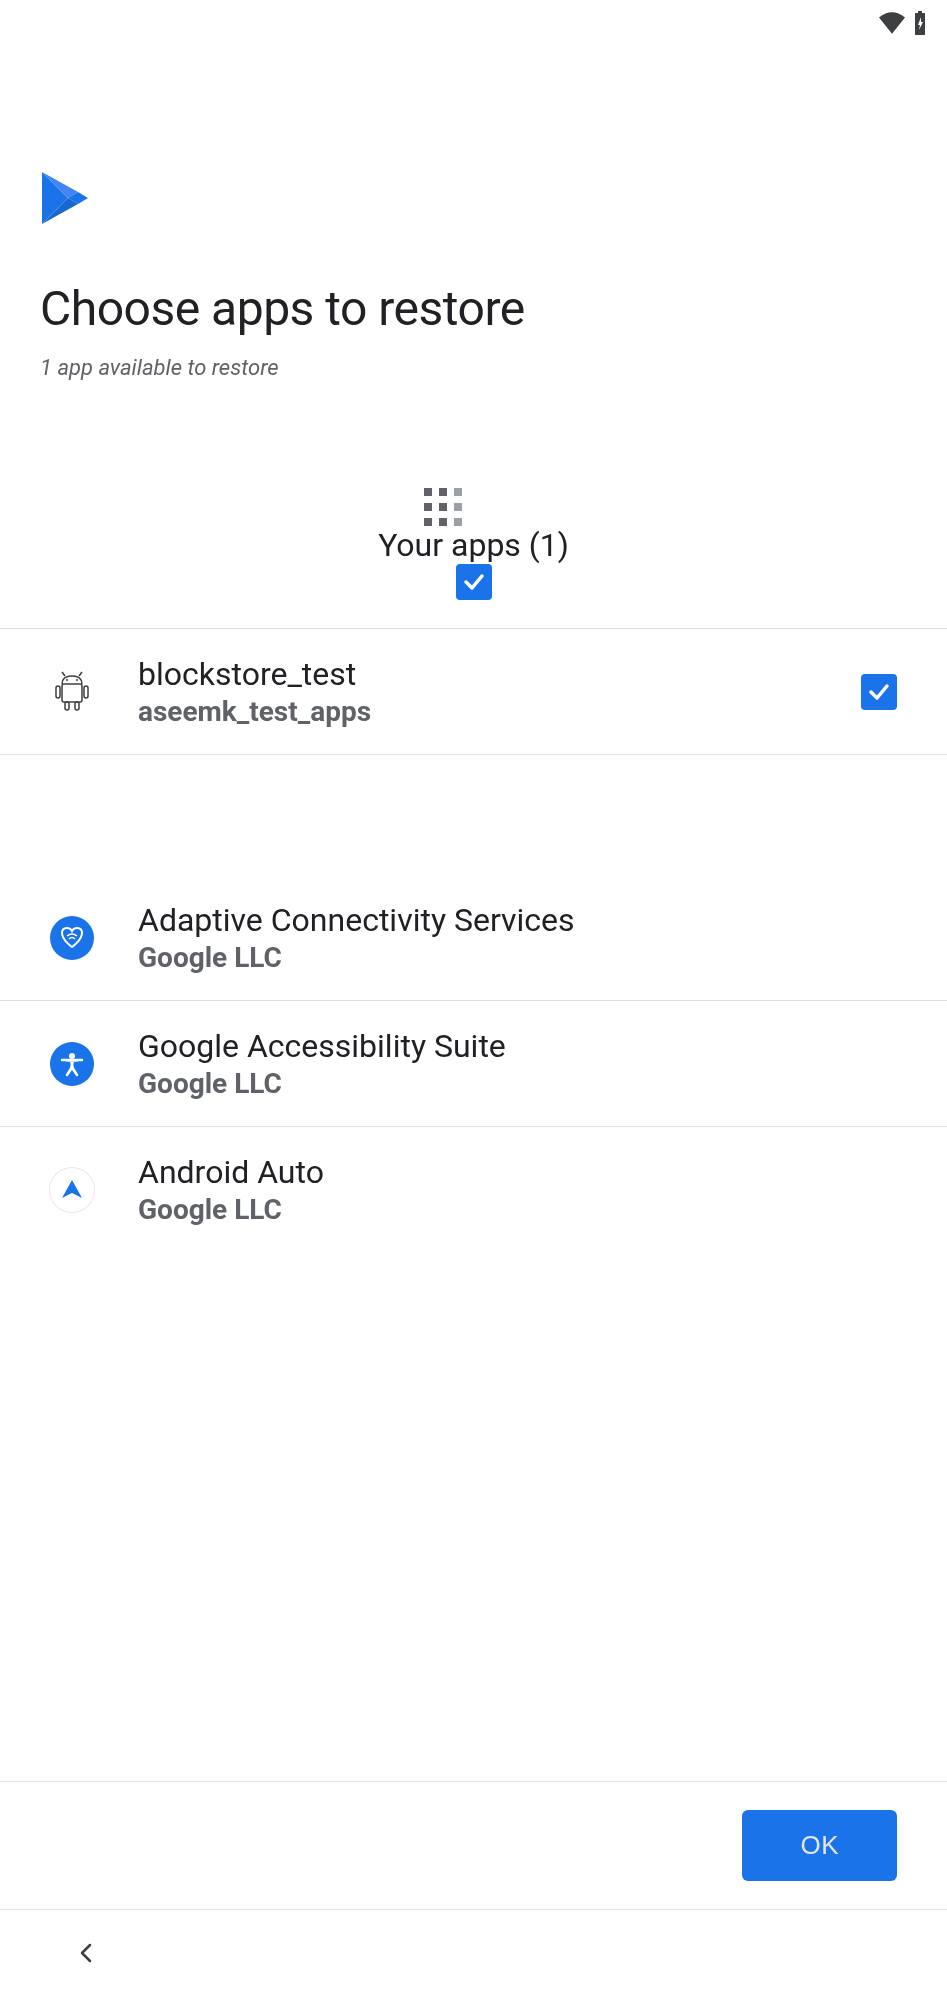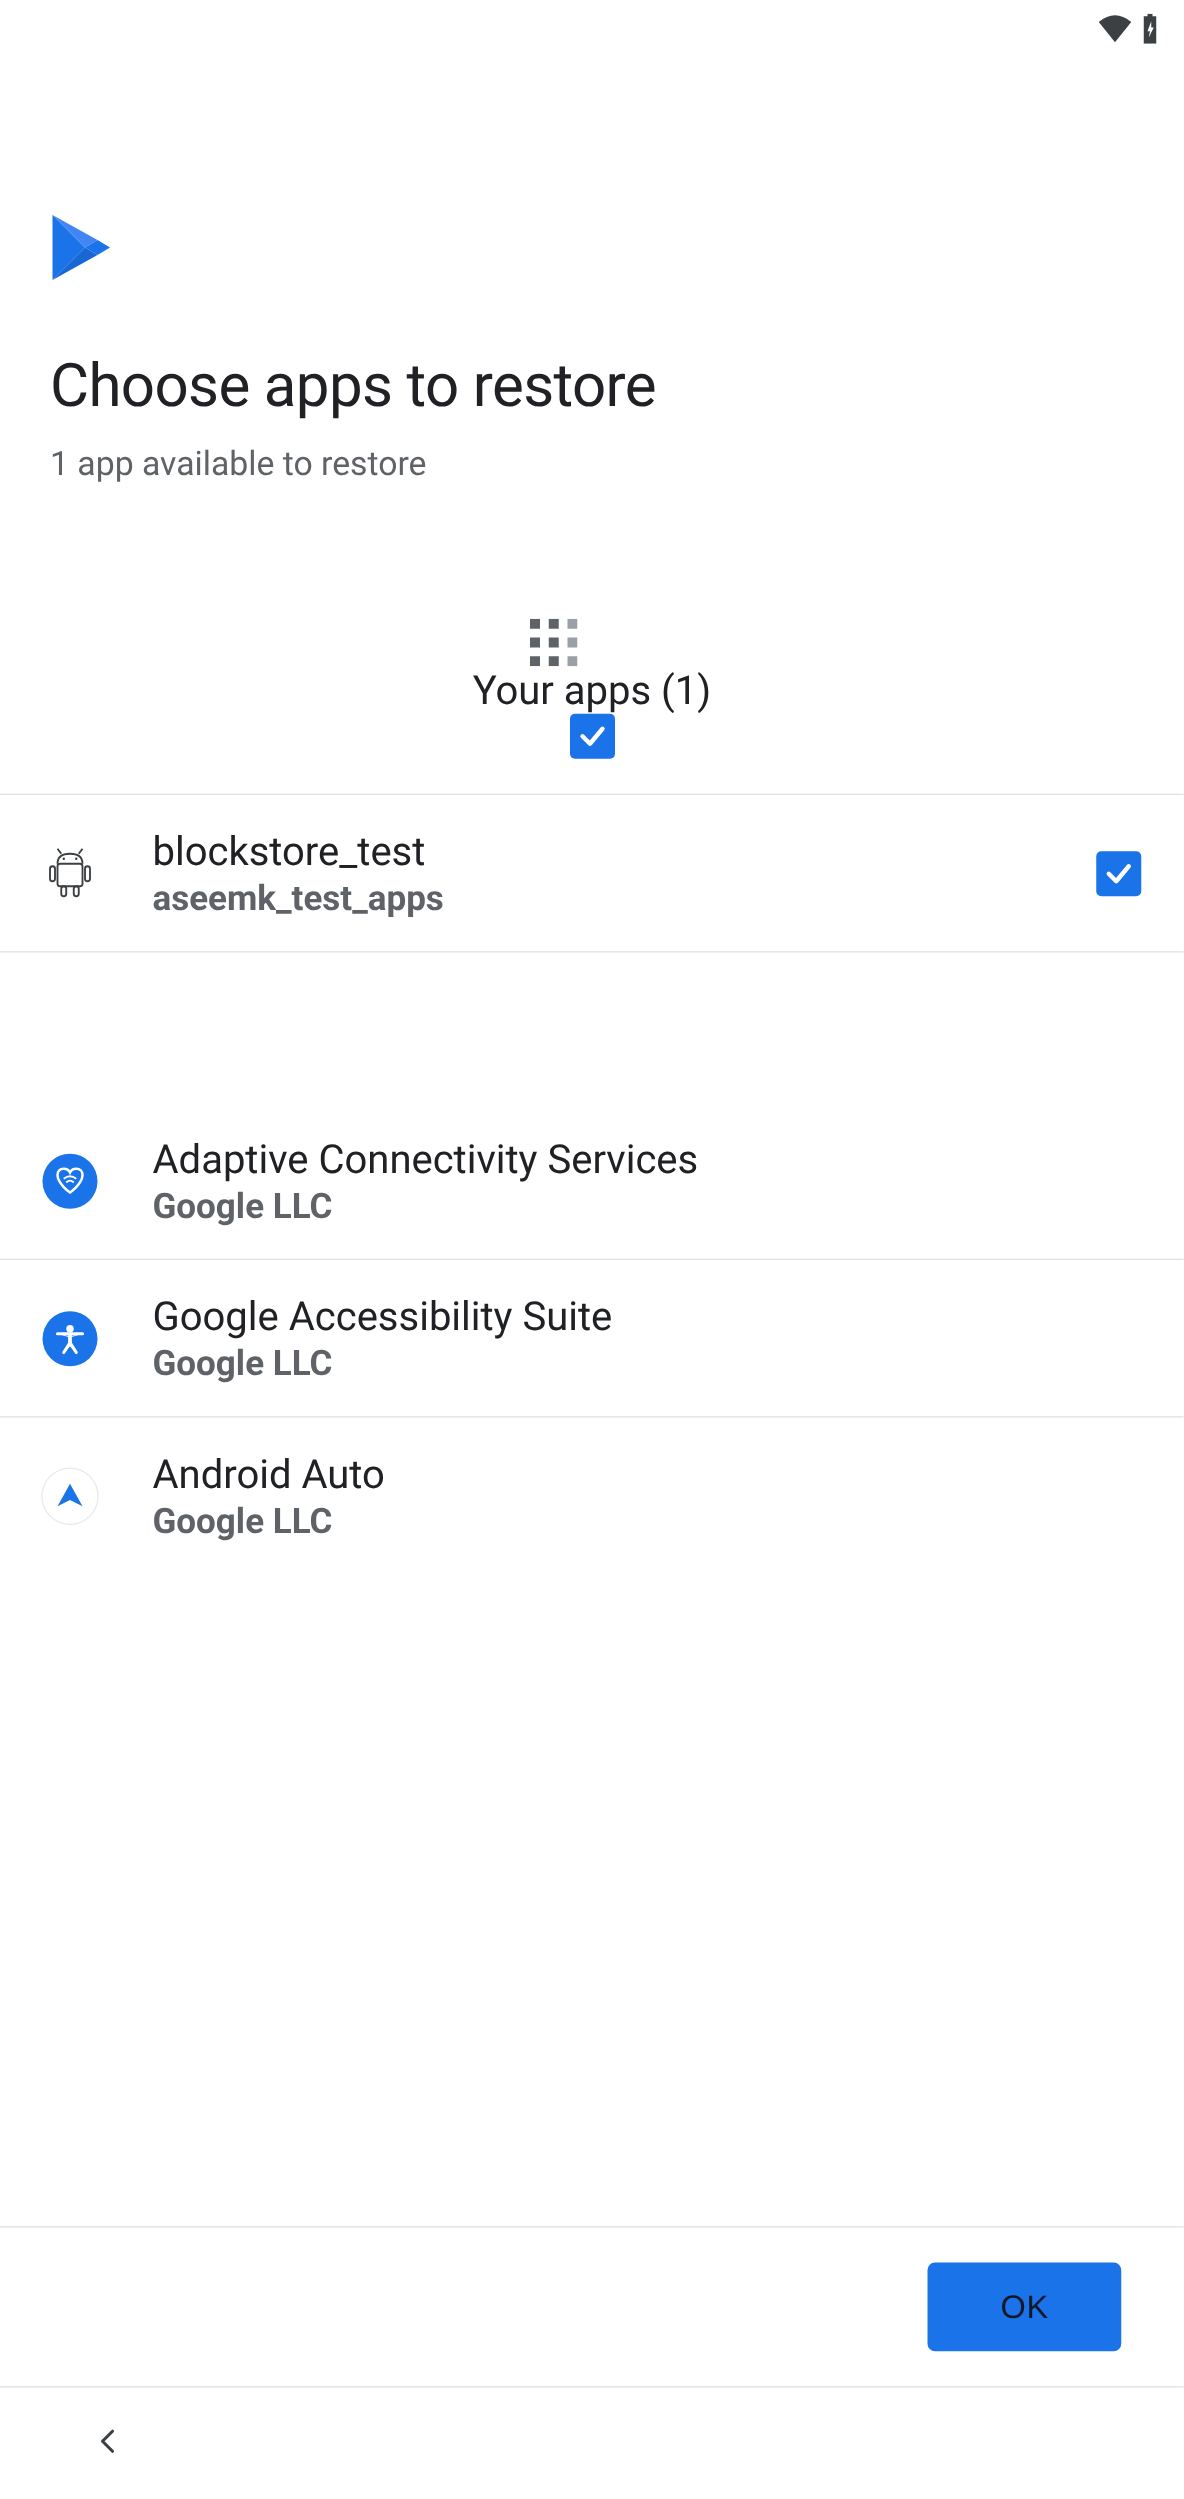--- a/index.html
+++ b/index.html
@@ -34,23 +34,24 @@
       display: inline-block;
     }
     .page-title {
       font-size: 48px;
       font-weight: 400;
       color: #202124;
       margin-bottom: 18px;
       letter-spacing: -0.5px;
     }
     .page-subtitle {
-      font-size: 27px;
+      font-size: 22px;
       color: #5f6368;
       font-weight: 400;
+      font-style: italic;
     }
     .section-header {
       display: flex;
       align-items: center;
       padding: 28px 50px;
       border-bottom: 1px solid #e0e0e0;
       margin-top: 50px;
     }
     .section-header.first { margin-top: 40px; flex-direction: column; }
     .grid-icon {
@@ -71,21 +72,21 @@
       background: #1a73e8;
       border-radius: 4px;
       display: flex;
       align-items: center;
       justify-content: center;
     }
     .checkbox svg { width: 24px; height: 24px; }
     .app-row {
       display: flex;
       align-items: center;
-      padding: 26px 34px;
+      padding: 26px 50px;
       border-bottom: 1px solid #e0e0e0;
       justify-content: flex-end;
     }
     .app-icon {
       width: 44px;
       height: 44px;
       margin-right: 44px;
       display: flex;
       align-items: center;
       justify-content: center;
@@ -107,21 +108,21 @@
     }
     .gap-section { height: 120px; }
     .footer-bar {
       border-top: 1px solid #e0e0e0;
       padding: 28px 50px;
       display: flex;
       justify-content: flex-end;
     }
     .ok-button {
       background: #1a73e8;
-      color: #0f172a;
+      color: #e5e5e5;
       border: none;
       border-radius: 6px;
       padding: 20px 58px;
       font-size: 26px;
       font-weight: 500;
       cursor: pointer;
       letter-spacing: 0.5px;
     }
     .nav-bar {
       border-top: 1px solid #e0e0e0;

